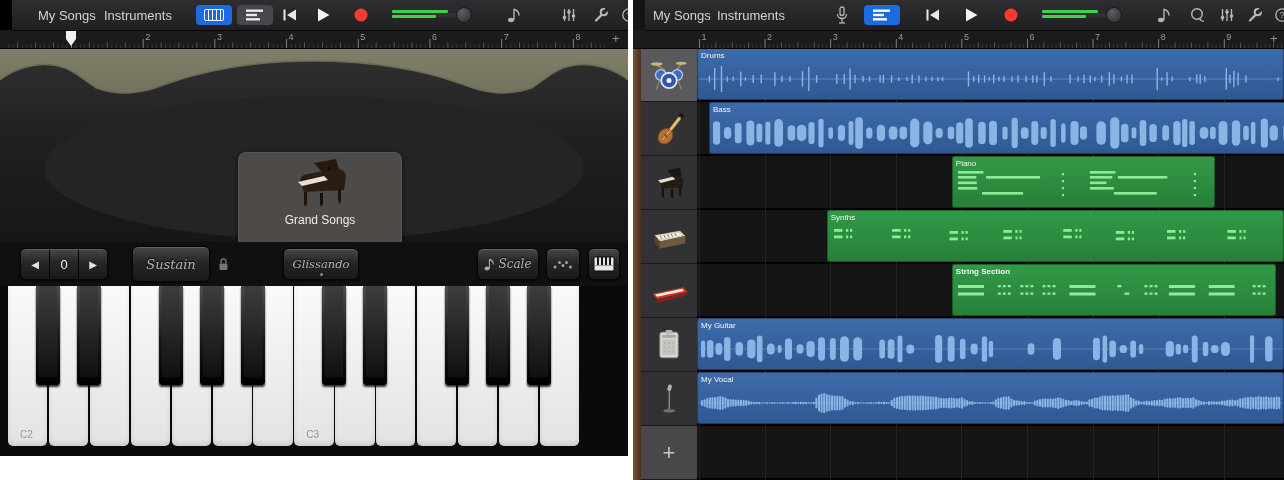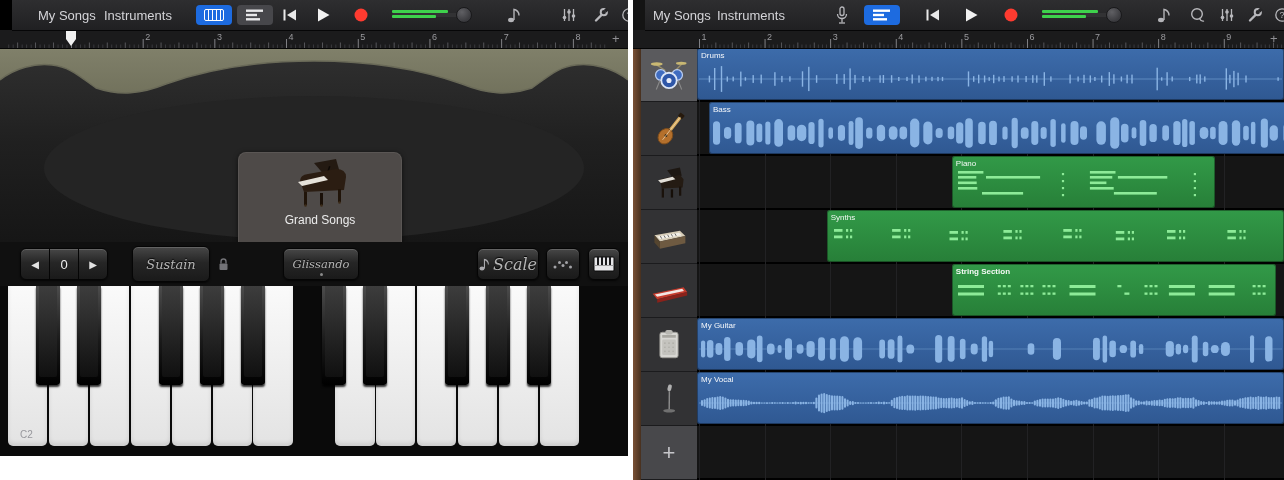--- a/index.html
+++ b/index.html
@@ -345,21 +345,21 @@
     <div id="gliss" class="ctl">
       <span class="script" style="font-size:11.5px">Glissando</span>
       <div class="dot"></div>
     </div>
     <div id="scale-btn" class="ctl">
       <svg width="10" height="13" viewBox="0 0 10 13">
         <ellipse cx="3" cy="10.5" rx="2.5" ry="1.9" fill="#a9a9ad"></ellipse>
           <rect x="4.9" y="2" width="1.1" height="8.5" fill="#a9a9ad"></rect>
         <path d="M4.9,2 q4,1 4,4.5 l1,0 q0,-5 -5,-5.7 z" fill="#a9a9ad"></path>
       </svg>
-      <span class="script" style="font-size:16px">Scale</span>
+      <span class="script" style="font-size:12px">Scale</span>
     </div>
     <div id="arp-btn" class="ctl">
       <svg width="22" height="14" viewBox="0 0 22 14">
         <g fill="#a2a2a6">
             <circle cx="3" cy="10" r="1.5"></circle>
             <circle cx="7.5" cy="5.5" r="1.5"></circle>
             <circle cx="11" cy="8.5" r="1.5"></circle>
             <circle cx="14.5" cy="5.5" r="1.5"></circle>
             <circle cx="18.5" cy="10" r="1.5"></circle>
           </g>
@@ -383,20 +383,23 @@
     <div id="kb">
         <div class="wk" style="left: 0px; width: 39.4px;">
           <span class="klabel">C2</span>
         </div>
         <div class="wk" style="left: 40.9px; width: 39.4px;"></div>
         <div class="wk" style="left: 81.8px; width: 39.4px;"></div>
         <div class="wk" style="left: 122.7px; width: 39.4px;"></div>
         <div class="wk" style="left: 163.6px; width: 39.4px;"></div>
         <div class="wk" style="left: 204.5px; width: 39.4px;"></div>
         <div class="wk" style="left: 245.4px; width: 39.4px;"></div>
+        <div class="wk" style="left: 286.3px; width: 39.4px;">
+          <span class="klabel">C3</span>
+        </div>
         <div class="wk" style="left: 327.2px; width: 39.4px;"></div>
         <div class="wk" style="left: 368.1px; width: 39.4px;"></div>
         <div class="wk" style="left: 409px; width: 39.4px;"></div>
         <div class="wk" style="left: 449.9px; width: 39.4px;"></div>
         <div class="wk" style="left: 490.8px; width: 39.4px;"></div>
         <div class="wk" style="left: 531.7px; width: 39.4px;"></div>
         <div class="bk" style="left: 28.1px;">
           <div class="face"></div>
         </div>
         <div class="bk" style="left: 69px;">

